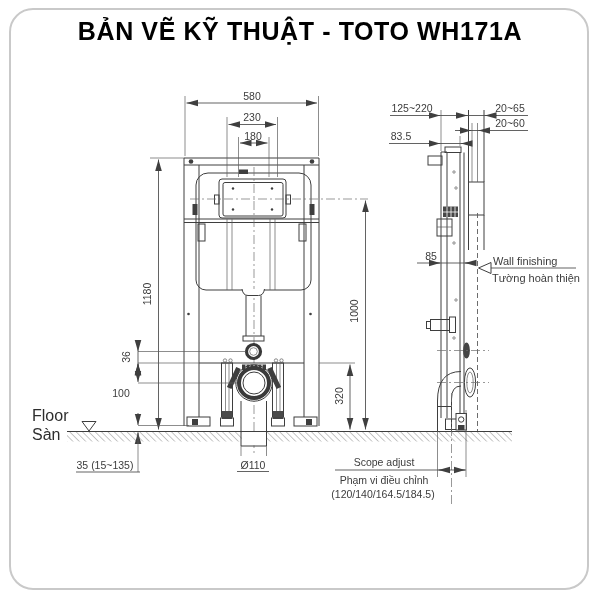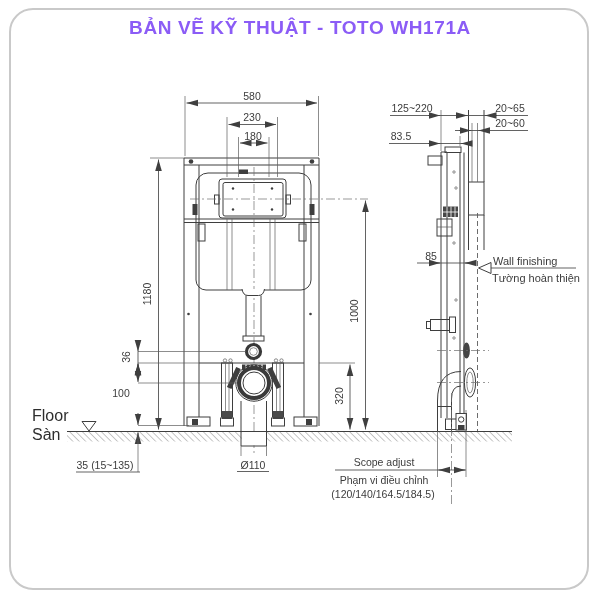--- a/index.html
+++ b/index.html
@@ -1,21 +1,21 @@
 <!DOCTYPE html>
 <html><head>
 <meta charset="utf-8">
 <style>
   html,body{margin:0;padding:0;background:#ffffff;width:600px;height:600px;overflow:hidden;
             font-family:"Liberation Sans",sans-serif;}
   #stage{position:relative;width:600px;height:600px;background:#fff;}
   #card-border{position:absolute;left:9px;top:8px;width:580px;height:582px;
                border:2px solid #c9c9c9;border-radius:24px;box-sizing:border-box;}
   #title{position:absolute;left:0;top:17px;width:600px;text-align:center;
-         font-size:19px;font-weight:bold;letter-spacing:.6px;color:#8b5cf6;}
+         font-size:25px;font-weight:bold;letter-spacing:.6px;color:#000000;}
   svg{position:absolute;left:0;top:0;}
   .ln{stroke:#3e3e3e;stroke-width:1;fill:none;}
   .lnb{stroke:#3e3e3e;stroke-width:1.2;fill:none;}
   .thin{stroke:#5b5b5b;stroke-width:0.7;fill:none;}
   .dim{stroke:#474747;stroke-width:0.85;fill:none;}
   .cl{stroke:#6d6d6d;stroke-width:0.7;stroke-dasharray:9 3 2 3;fill:none;}
   .dash{stroke:#5b5b5b;stroke-width:0.9;stroke-dasharray:5 3;fill:none;}
   .dark{fill:#3e3e3e;stroke:none;}
   .wfill{fill:#ffffff;}
   text{fill:#3c3c3c;font-family:"Liberation Sans",sans-serif;}

